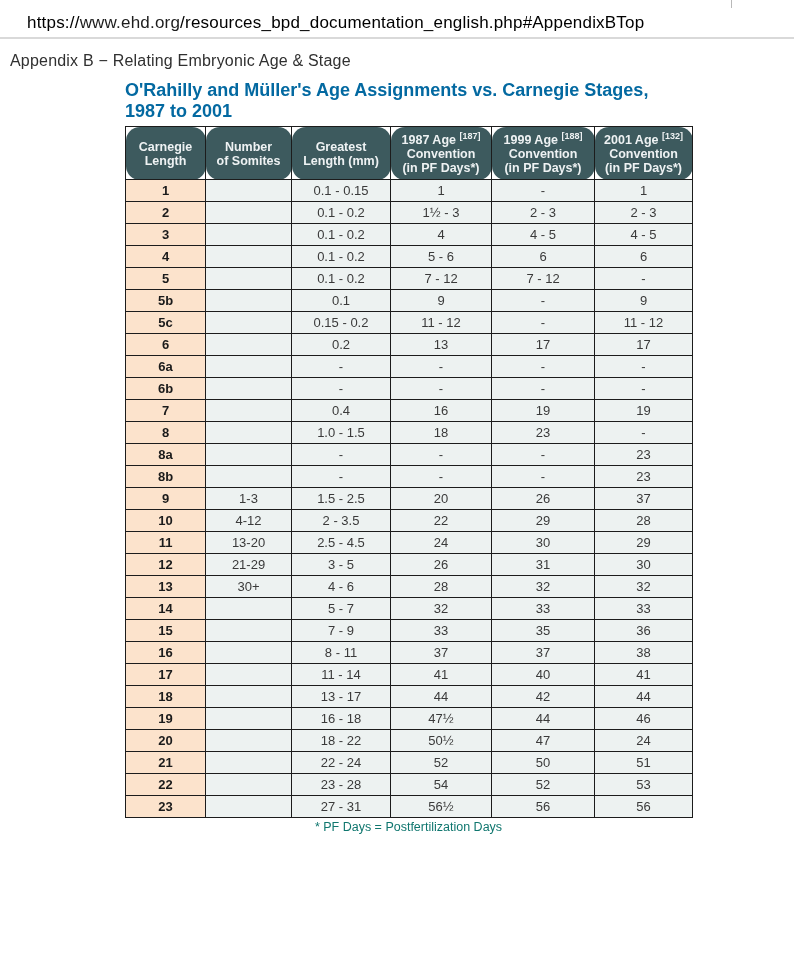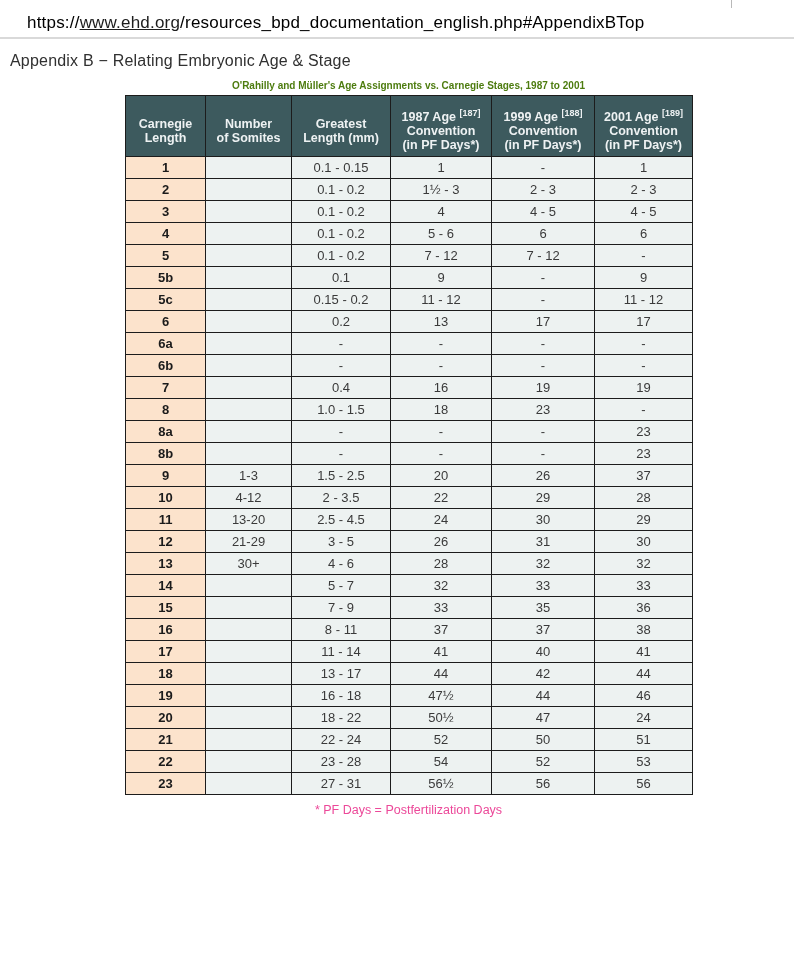--- a/index.html
+++ b/index.html
@@ -6,41 +6,41 @@
   html,body { width:794px; height:972px; background:#fff; overflow:hidden;
     font-family:"Liberation Sans", sans-serif; }
 
   
   .tab-strip { position:relative; height:8px; background:#fff; }
   .tab-divider { position:absolute; left:731px; top:0; width:1px; height:8px; background:#b9b9b9; }
   .address-bar { height:31px; background:#fff; border-bottom:2px solid #d9d9d9;
     display:flex; align-items:center; padding-left:27px; }
   .url { font-size:17px; letter-spacing:0.2px; white-space:nowrap; cursor:text; }
   .url .dim { color:#000000; }
-  .url .domain { color:#1d1d1d;text-decoration:underline; }
+  .url .domain { color:#1d1d1d; }
 
   
   .content { position:relative; }
   h1.page-title { font-size:16px; font-weight:400; color:#303030;
     margin:13px 0 0 10px; letter-spacing:0.2px; }
 
   .table-zone { width:567px; margin-left:125px; }
-  .table-caption { margin-top:10px; text-align:center; font-size:10px;
-    font-weight:bold; color:#4d7c0f; }
+  .table-caption { margin-top:10px; font-size:18px;
+    font-weight:bold; color:#0369a1; }
 
   table.stage-table { border-collapse:collapse; table-layout:fixed; width:567px; margin-top:4px; }
   table.stage-table th, table.stage-table td { border:1px solid #1c1c1c; }
   th.col-head { background:var(--header-bg,#3d5a5e); color:#eef2f3; font-size:12.5px;
-    font-weight:bold; line-height:14px; padding:14px 0 4px; vertical-align:middle; }
+    font-weight:bold; line-height:14px; padding:6px 0 4px; vertical-align:middle;border-radius:14px; }
   th.col-head sup { font-size:9px; vertical-align:super; line-height:0;text-align:center; }
   td { height:22px; text-align:center; font-size:13px; vertical-align:middle; }
   td.stage-cell { background:var(--stage-bg,#fce3cc); font-weight:bold; color:#1b1b1b; }
   td.value-cell { background:var(--cell-bg,#edf2f1); color:#3a3a3a; }
 
-  .table-footnote { text-align:center; font-size:12.5px; color:#ec4899; margin-top:8px; }
+  .table-footnote { text-align:center; font-size:12.5px; color:#0f766e; margin-top:2px; }
 
   
   .body-paragraph { position:absolute; left:6px; top:914px; width:786px;
     overflow:hidden; font-size:15px; color:#3a3a3a; line-height:28px; }
   .body-paragraph .line { white-space:nowrap; }
 </style>
 </head>
 <body>
 
 <div class="tab-strip">
@@ -86,21 +86,21 @@
               <div>1987 Age <sup>[187]</sup></div>
               <div>Convention</div>
               <div>(in PF Days*)</div>
             </th>
             <th class="col-head">
               <div>1999 Age <sup>[188]</sup></div>
               <div>Convention</div>
               <div>(in PF Days*)</div>
             </th>
             <th class="col-head">
-              <div>2001 Age <sup>[189]</sup></div>
+              <div>2001 Age <sup>[132]</sup></div>
               <div>Convention</div>
               <div>(in PF Days*)</div>
             </th>
           </tr>
       </thead>
       <tbody id="table-body">
           <tr>
             <td class="stage-cell">1</td>
             <td class="value-cell"></td>
             <td class="value-cell">0.1 - 0.15</td>

